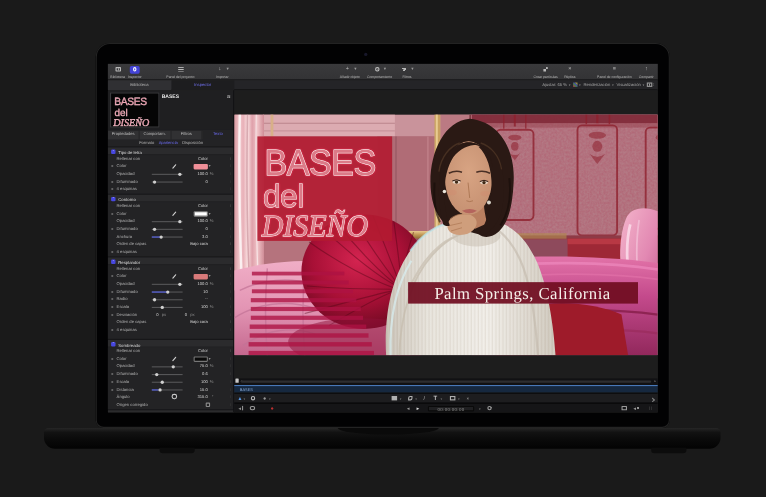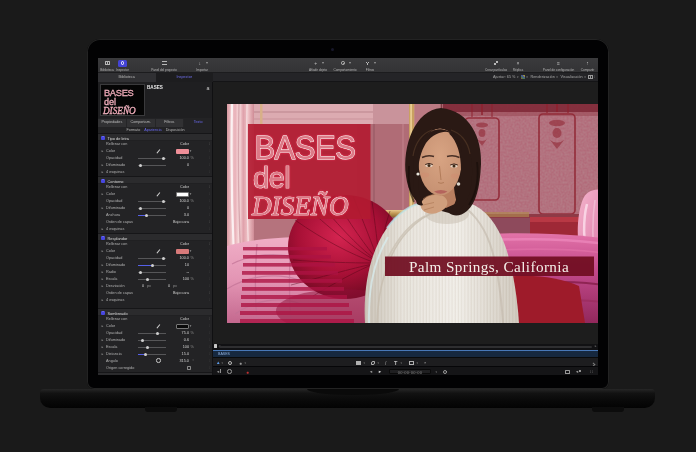--- a/index.html
+++ b/index.html
@@ -47,21 +47,21 @@
 .row .pct{position:absolute;right:19px;top:1px;color:#8e8e8e}
 .row .menu{position:absolute;right:3px;top:1px;color:#6e6e6e;font-size:3.4px}
 .sl{position:absolute;left:40px;top:3.2px;width:28px;height:0.8px;background:#565658}
 .sl i{position:absolute;top:-1.1px;width:3px;height:3px;border-radius:50%;background:#cfcfcf}
 .sl.blue b{position:absolute;left:0;top:0;height:0.8px;background:#5560e8}
 .sw{position:absolute;right:24px;top:0.8px;width:13px;height:5px;border-radius:1px}
 .eyed{position:absolute;left:60px;top:1px;width:1.4px;height:4.6px;background:#d0d0d0;border-radius:0.6px;transform:rotate(40deg)}
 .dd{position:absolute;right:21px;top:1px;color:#8e8e8e;font-size:3px}
 
 .canvas{position:absolute;left:115px;top:24px;width:385px;height:293px;background:#1d1d1d}
-.photo{position:absolute;left:14px;top:22px;width:385px;height:219px}
+.photo{position:absolute;left:0;top:22px;width:385px;height:219px}
 
 .tl-scroll{position:absolute;left:0;top:262px;width:385px;height:6px;background:#111113}
 .tl-scroll .tr{position:absolute;left:6px;right:6px;top:2.4px;height:1.6px;background:#2e2e30;border-radius:1px}
 .tl-scroll .ar{position:absolute;top:1.4px;color:#6a6a6a;font-size:2.8px;line-height:3.5px}
 .tl-bar{position:absolute;left:0;top:268px;width:385px;height:7px;background:#16283f;border-top:1px solid #4878b8}
 .tl-bar span{position:absolute;left:5px;top:1px;font-size:3.6px;color:#8fb0dd}
 .tl-tools{position:absolute;left:0;top:275px;width:385px;height:9px;background:#1d1d1f;border-top:1px solid #0a0a0a;color:#b8b8b8}
 .tl-bot{position:absolute;left:0;top:284px;width:385px;height:9px;background:#151517;border-top:1px solid #060608;color:#a8a8a8}
 .ti{position:absolute;top:1.5px;font-size:5px;line-height:6px}
 

